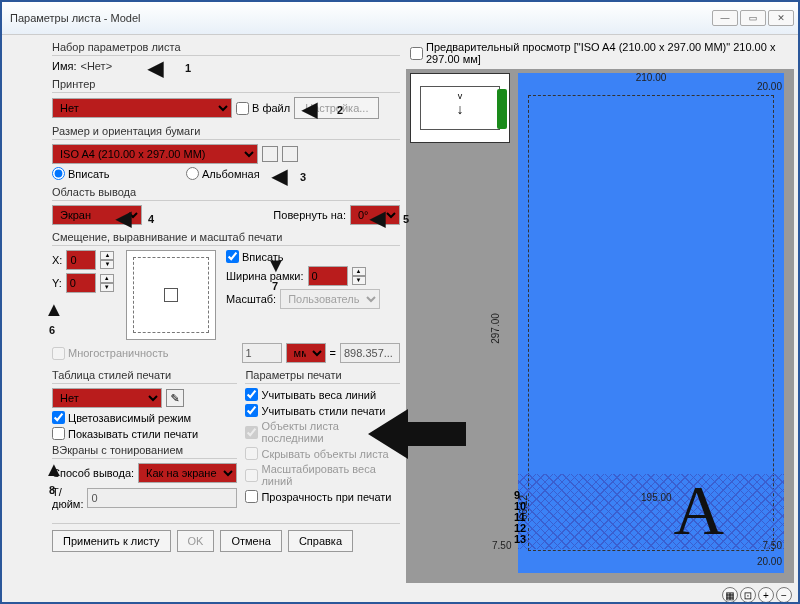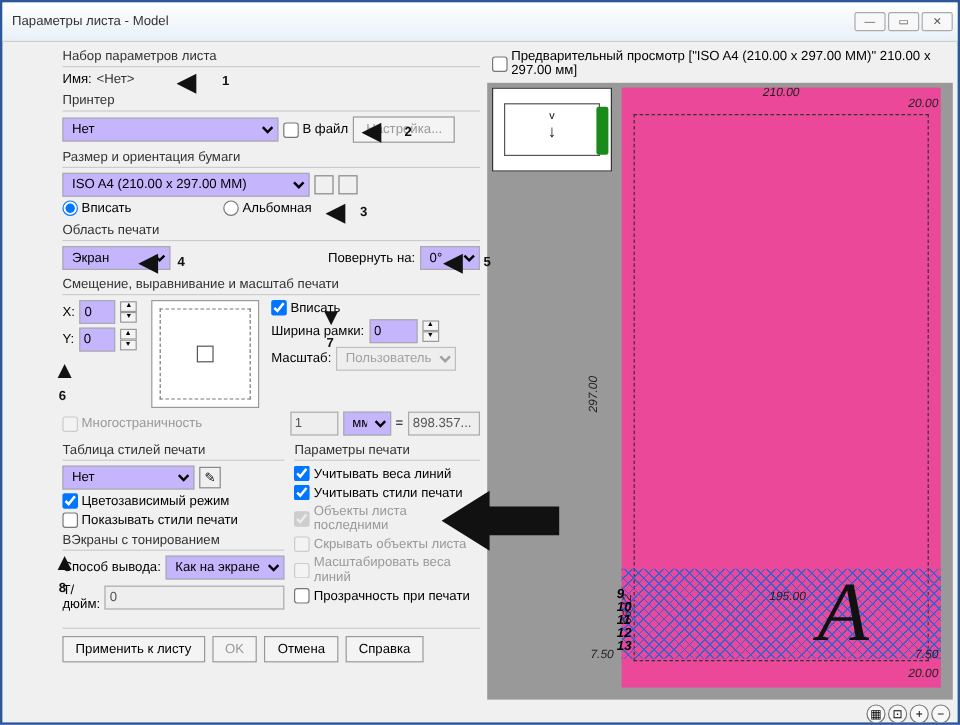--- a/index.html
+++ b/index.html
@@ -7,37 +7,37 @@
   .titlebar { height: 28px; background: linear-gradient(#fff, #e8f0f8); display: flex; align-items: center; padding: 16px 4px; border-bottom: 1px solid #ccc; justify-content: center; }
   .titlebar .title { flex: 1; color: #333; padding-left: 4px; }
   .titlebar .winbtns { display: flex; gap: 2px; }
   .titlebar .winbtn { width: 26px; height: 16px; border: 1px solid #aaa; border-radius: 2px; background: #f8f8f8; display:flex; align-items:center; justify-content:center; font-size:9px; color:#555;}
   .content { display: flex; height: calc(100% - 28px); padding-left: 44px; }
   .left { width: 360px; padding: 6px; overflow: hidden; }
   .right { flex: 1; display:flex; flex-direction:column; padding: 4px 4px 4px 0; }
   .group { margin-bottom: 6px; }
   .group-title { border-bottom: 1px solid #ccc; color: #333; margin-bottom: 4px; padding-bottom: 2px; }
   .row { display: flex; align-items: center; gap: 4px; margin-bottom: 3px; }
-  select, input[type=text] { border: 1px solid #aaa; background: #c4b5fd; height: 20px; padding: 0 3px; }
+  select, input[type=text] { border: 1px solid #aaa; background: #b91c1c; height: 20px; padding: 0 3px; }
   input[type=checkbox], input[type=radio] { margin-right: 3px; }
   button { border: 1px solid #999; background: #f4f4f4; height: 22px; padding: 0 10px; cursor: pointer; }
   .btnrow { display: flex; gap: 6px; padding: 6px 0; border-top: 1px solid #ccc; margin-top: 4px; }
   .align-grid { width: 90px; height: 90px; border: 1px solid #999; background: #fff; position: relative; }
   .align-grid .dash { position: absolute; top:6px; left:6px; right:6px; bottom:6px; border:1px dashed #777; }
   .align-grid .ctr { position:absolute; top:50%; left:50%; width:14px; height:14px; margin:-7px 0 0 -7px; border:1px solid #555; }
   .split { display:flex; gap:8px; }
   .split .col { flex:1; }
   .spin { display:flex; flex-direction:column; width:14px; }
   .spin div { height:9px; border:1px solid #999; font-size:6px; text-align:center; line-height:6px; background:#f4f4f4; }
   .preview-header { display:flex; align-items:center; gap:4px; padding:2px 4px; }
   .preview-area { flex:1; background:#999; position:relative; margin-top:2px; }
   .plotter { position:absolute; top:4px; left:4px; width:100px; height:70px; background:#fff; border:1px solid #333; display:flex; align-items:center; justify-content:center; }
   .plotter .body { width:80px; height:44px; border:1px solid #555; position:relative; }
   .plotter .roll { position:absolute; right:-8px; top:2px; width:10px; height:40px; background:#1a8a1a; border-radius:2px; }
-  .page { position:absolute; top:4px; left:112px; right:10px; bottom:10px; background:#ec4899;font-style:italic; }
+  .page { position:absolute; top:4px; left:112px; right:10px; bottom:10px; background:#3b82f6; }
   .margins { position:absolute; top:22px; left:10px; right:10px; bottom:22px; border:1px dashed #333; }
   .dimlabel { font-size:10px; color:#222; }
   .print-hatch { position:absolute; left:0; right:0; height:75px; bottom:24px; background: repeating-linear-gradient(45deg,#3a5fcf 0,#3a5fcf 1px,transparent 1px,transparent 6px),repeating-linear-gradient(-45deg,#3a5fcf 0,#3a5fcf 1px,transparent 1px,transparent 6px); }
   .bigA { position:absolute; right:60px; bottom:22px; font-size:70px; font-family: 'Times New Roman', serif; color:#111; }
   .status-icons { display:flex; justify-content:flex-end; gap:2px; padding:4px 2px 0 0; }
   .status-icons div { width:16px; height:16px; border:1px solid #777; border-radius:8px; display:flex; align-items:center; justify-content:center; font-size:10px; background:#f8f8f8; }
   .annot { position:absolute; font-family:Arial; font-weight:bold; font-size:16px; color:#111; pointer-events:none; }
   .arrow-l::before { content:"◀"; font-size:20px; }
   .arrow-d::before { content:"▼"; font-size:20px; }
   .arrow-u::before { content:"▲"; font-size:20px; }
@@ -93,21 +93,21 @@
             <span>Вписать</span>
           </label>
         <label>
             <input type="radio" name="or" style="">
             <span>Альбомная</span>
           </label>
       </div>
     </div>
 
     <div class="group">
-      <div class="group-title">Область печати</div>
+      <div class="group-title">Область вывода</div>
       <div class="row">
         <select style="width:90px"><option>Экран</option></select>
         <span style="flex:1"></span>
         <span>Повернуть на:</span>
         <select style="width:50px"><option>0°</option></select>
       </div>
     </div>
 
     <div class="group">
       <div class="group-title">Смещение, выравнивание и масштаб печати</div>

